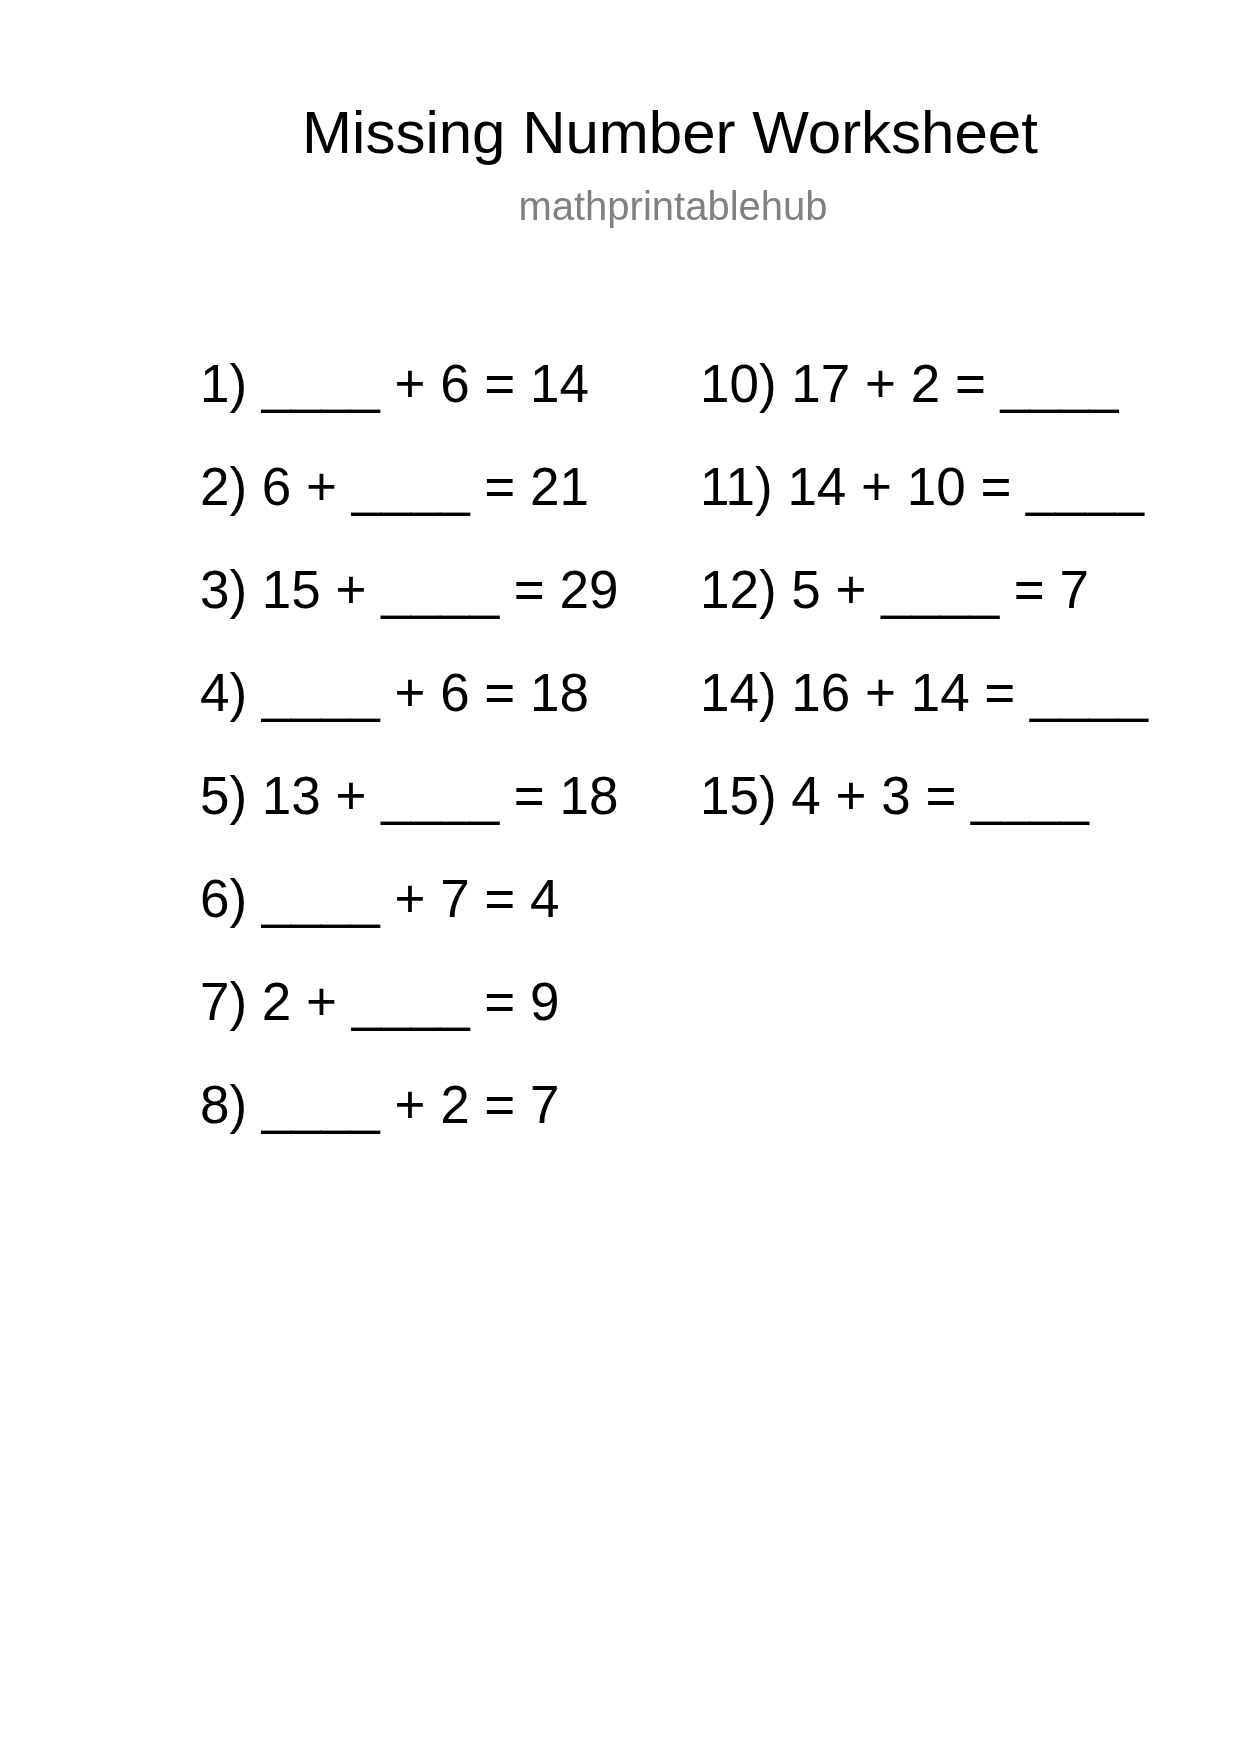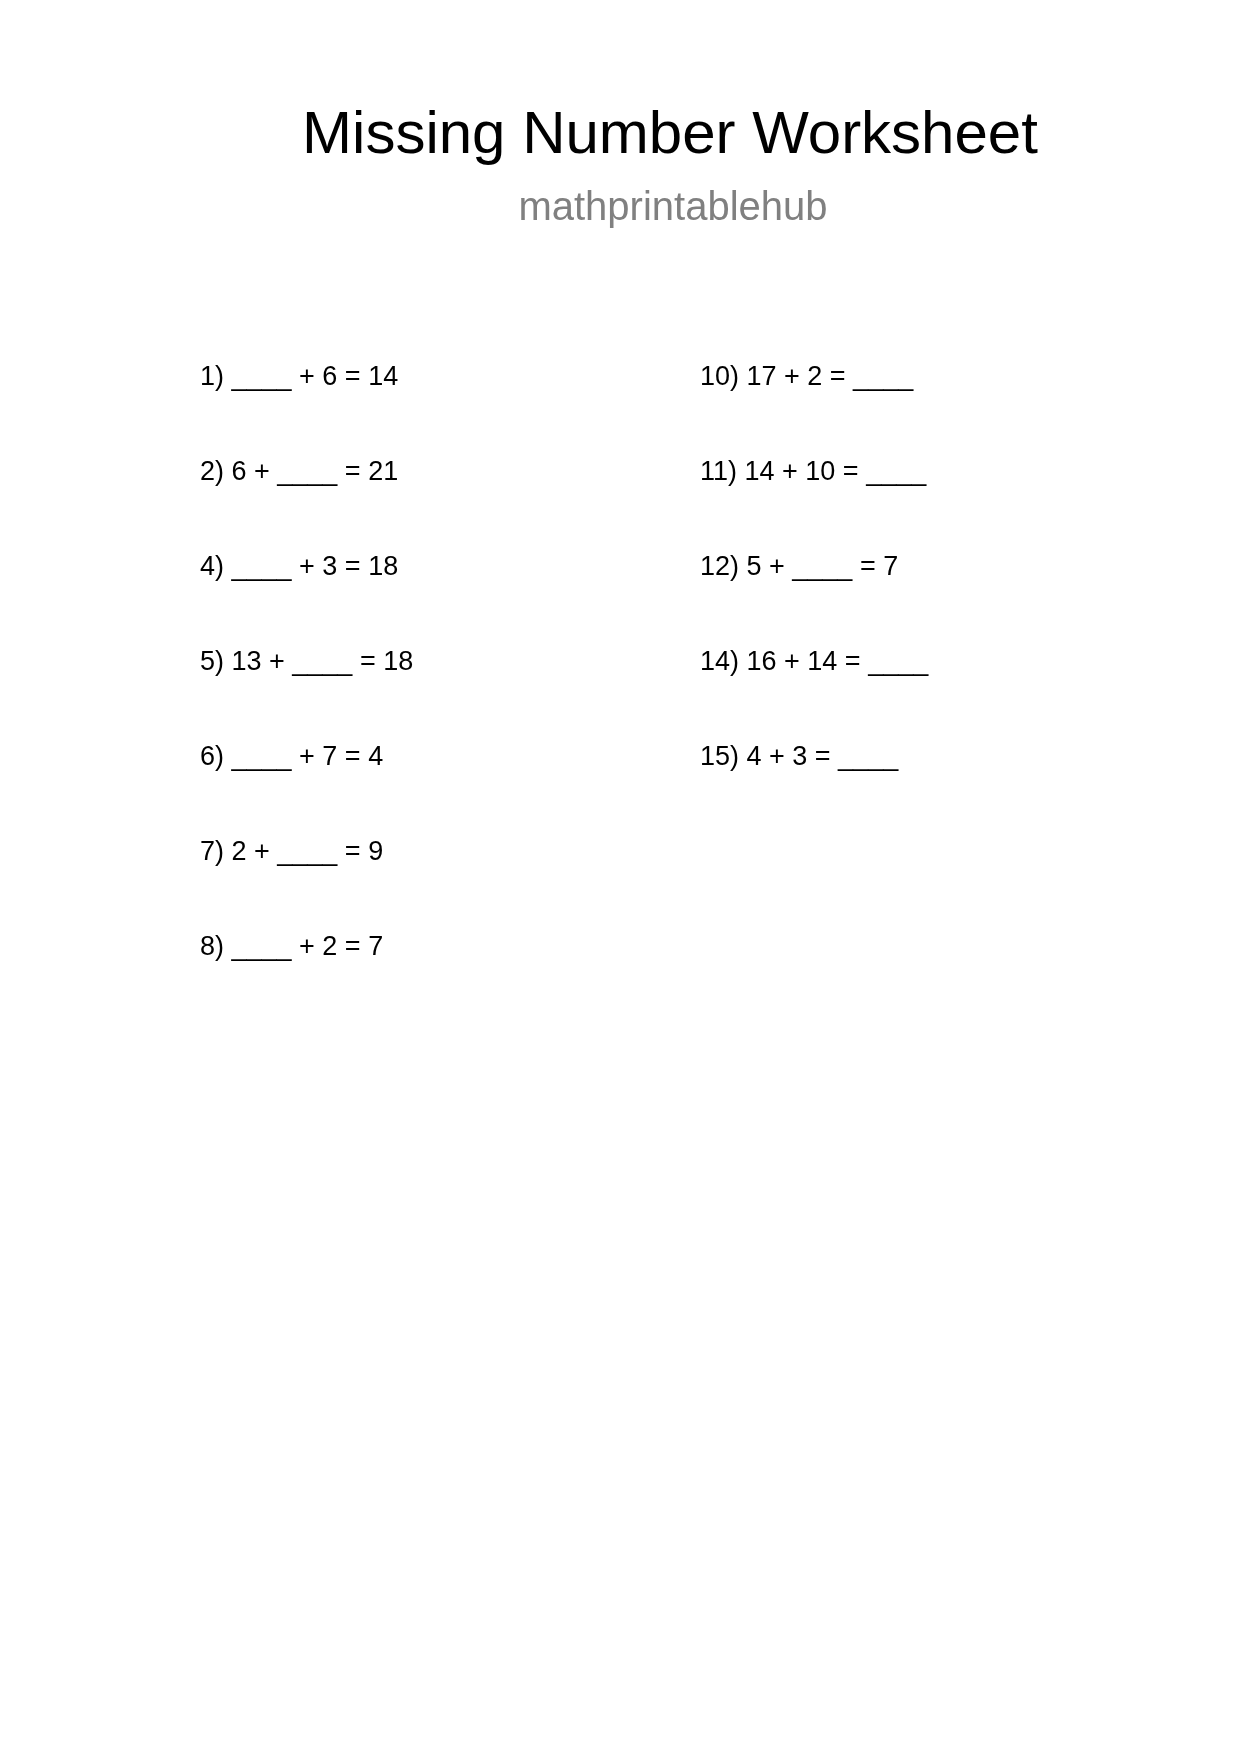--- a/index.html
+++ b/index.html
@@ -37,36 +37,38 @@
       white-space: nowrap;
     }
     .col {
       position: absolute;
       top: 352px;
     }
     .col-left { left: 200px; }
     .col-right { left: 700px; }
     .problem {
       height: 95px;
-      font-size: 27px;
+      font-size: 53px;
       line-height: 48px;
       white-space: pre;
+      margin-top: 8px;
     }
   </style>
 </head>
 <body>
 
 <div>
   <div class="title">Missing Number Worksheet</div>
   <div class="subtitle">mathprintablehub</div>
 
   <div class="col col-left">
     <div class="problem">1) ____ + 6 = 14</div>
     <div class="problem">2) 6 + ____ = 21</div>
-    <div class="problem">4) ____ + 3 = 18</div>
+    <div class="problem">3) 15 + ____ = 29</div>
+    <div class="problem">4) ____ + 6 = 18</div>
     <div class="problem">5) 13 + ____ = 18</div>
     <div class="problem">6) ____ + 7 = 4</div>
     <div class="problem">7) 2 + ____ = 9</div>
     <div class="problem">8) ____ + 2 = 7</div>
   </div>
 
   <div class="col col-right">
     <div class="problem">10) 17 + 2 = ____</div>
     <div class="problem">11) 14 + 10 = ____</div>
     <div class="problem">12) 5 + ____ = 7</div>

